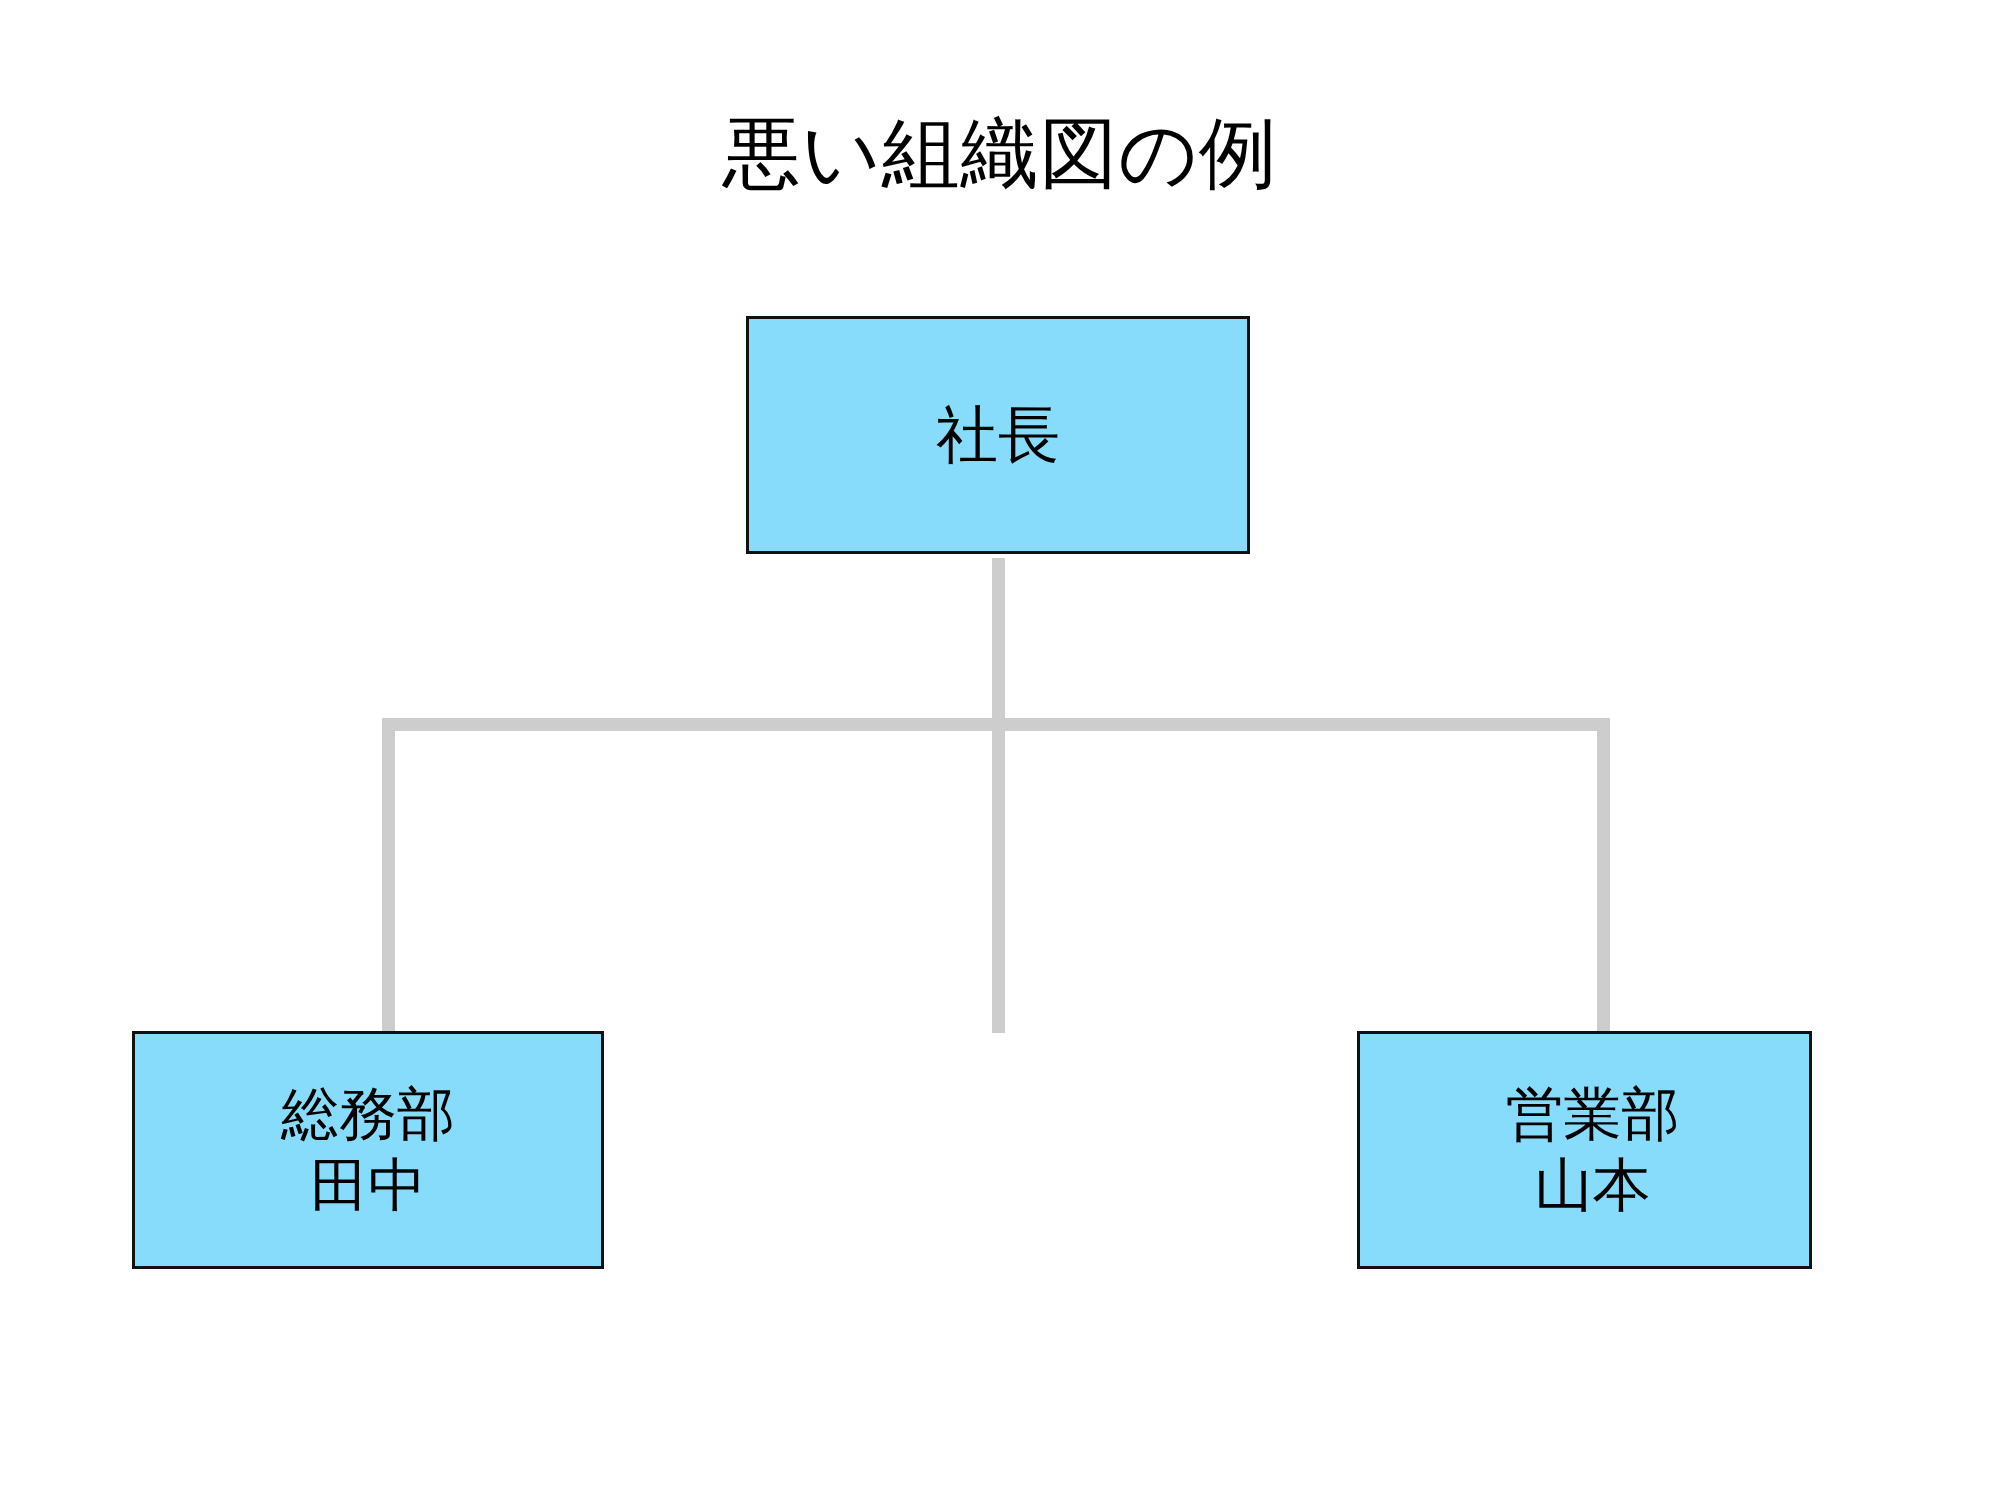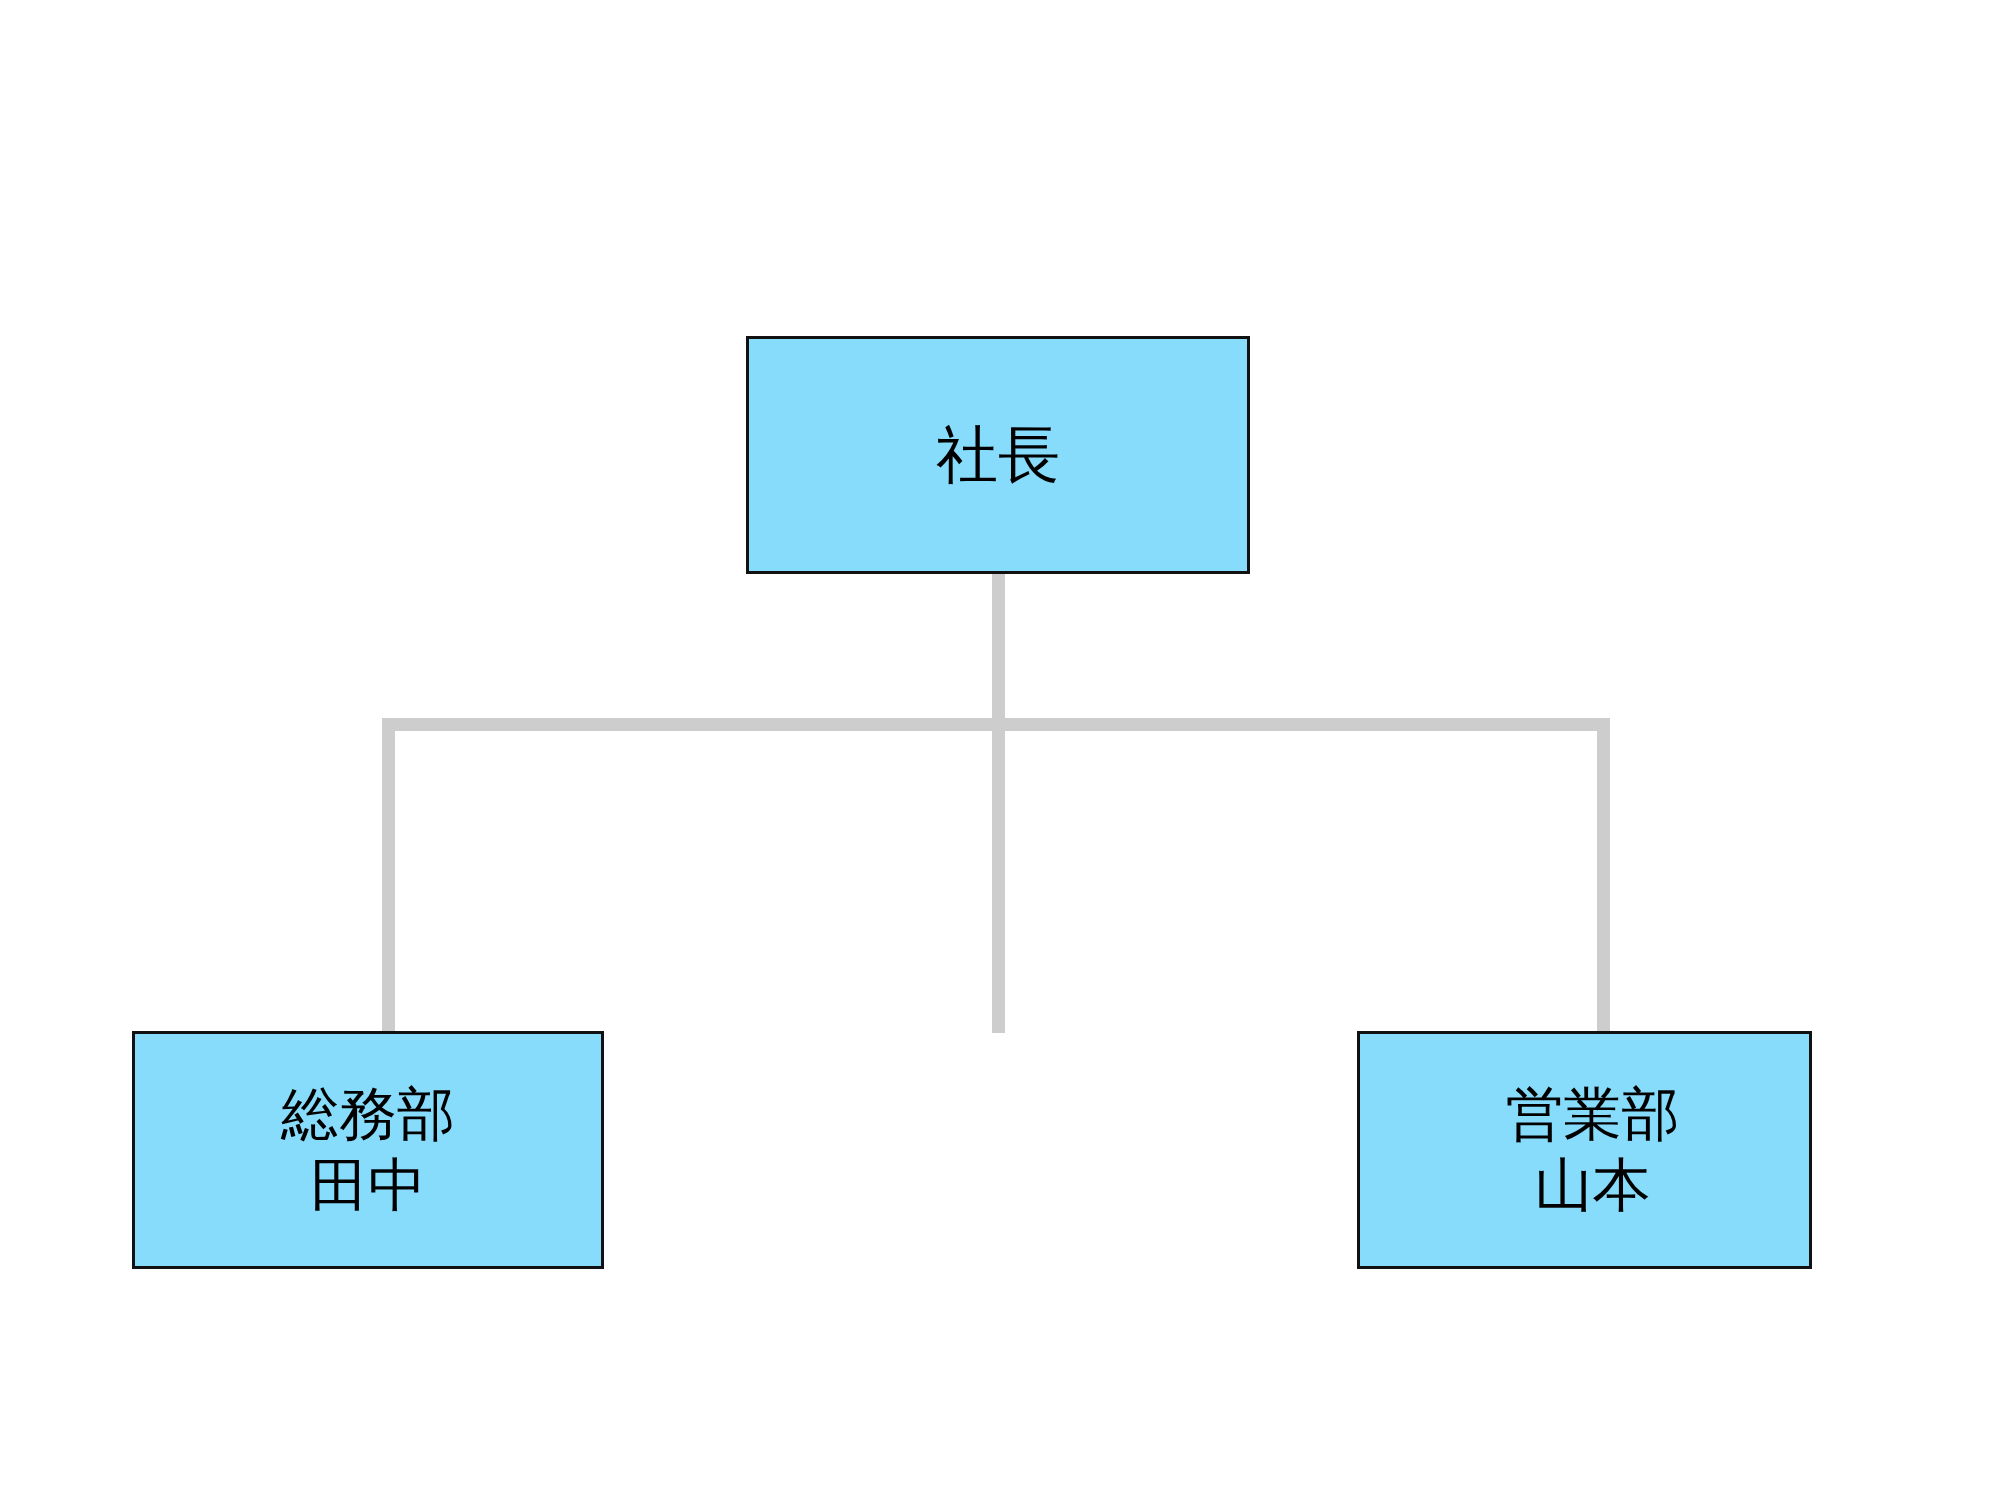--- a/index.html
+++ b/index.html
@@ -58,37 +58,38 @@
     line-height: 1.22;
     font-weight: 400;
     color: #000000;
     white-space: pre;
   }
   .node.root .line {
     font-size: 62px;
   }
 
   
-  #node-root      { left: 746px;  top: 336px;  width: 504px; height: 238px; align-items: center; }
+  #node-root      { left: 746px;  top: 316px;  width: 504px; height: 238px; align-items: center; }
   #node-general   { left: 132px;  top: 1031px; width: 472px; height: 238px; }
   #node-dev       { left: 749px;  top: 1031px; width: 472px; height: 238px; }
   #node-sales     { left: 1357px; top: 1031px; width: 455px; height: 238px; }
 
   
   #conn-stem-root { left: 992px;  top: 558px;  width: 13px;  height: 162px; }
   #conn-bus       { left: 382px;  top: 718px;  width: 1228px; height: 13px; }
   #conn-drop-1    { left: 382px;  top: 718px;  width: 13px;  height: 315px; }
   #conn-drop-2    { left: 992px;  top: 718px;  width: 13px;  height: 315px; }
   #conn-drop-3    { left: 1597px; top: 718px;  width: 13px;  height: 315px; }
 </style>
 </head>
 <body>
 
 <div id="slide" style="background: rgb(255, 255, 255);">
 
+  <div class="slide-title">悪い組織図の例</div>
 
   <div class="connector" id="conn-stem-root" style="background: rgb(205, 205, 205);"></div>
   <div class="connector" id="conn-bus" style="background: rgb(205, 205, 205);"></div>
   <div class="connector" id="conn-drop-1" style="background: rgb(205, 205, 205);"></div>
   <div class="connector" id="conn-drop-2" style="background: rgb(205, 205, 205);"></div>
   <div class="connector" id="conn-drop-3" style="background: rgb(205, 205, 205);"></div>
 
   <div class="node root" id="node-root" style="background: rgb(136, 220, 251); border-color: rgb(17, 17, 17);">
     <div class="line">社長</div>
   </div>

